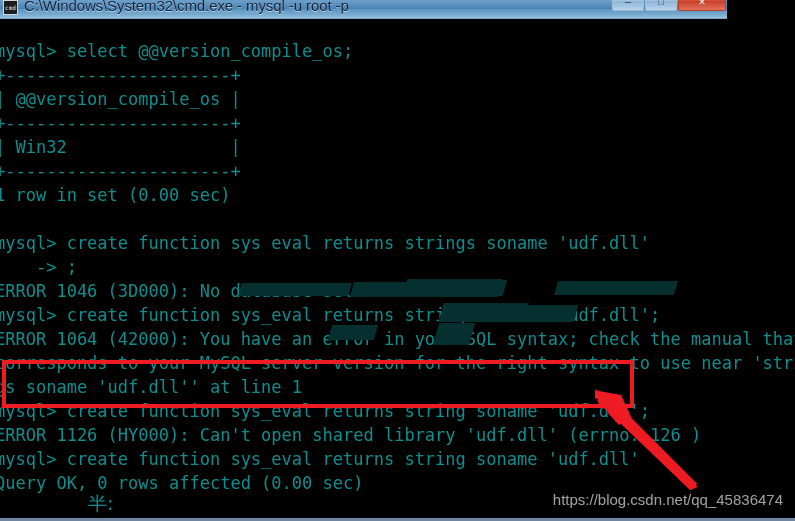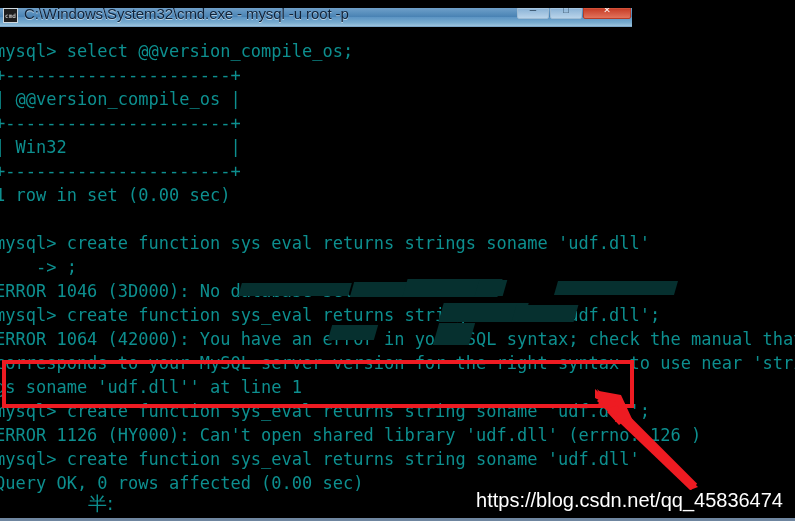--- a/index.html
+++ b/index.html
@@ -19,22 +19,22 @@
     width: 795px;
     height: 521px;
     background: #000000;
     overflow: hidden;
   }
 
   
   .titlebar {
     position: absolute;
     left: 0;
-    top: 8px;
-    width: 632px;
+    top: 0;
+    width: 727px;
     height: 18px;
     background: linear-gradient(to bottom,
         #6f9fc8 0%, #5e93c0 22%, #4a83b4 48%,
         #5d95c4 52%, #79accf 82%, #9cc3dd 100%);
     border-bottom: 1px solid #7ba6c9;
     overflow: hidden;
   }
   .titlebar-inner {
     position: relative;
     width: 100%;
@@ -182,23 +182,23 @@
     color: #0d8f8f;
     white-space: pre;
   }
 
   
   .watermark {
     position: absolute;
     right: 12px;
     top: 491px;
     font-family: "Liberation Sans", sans-serif;
-    font-size: 20px;
+    font-size: 15px;
     line-height: 18px;
-    color: #ffffff;
+    color: #a3a3a3;
     white-space: nowrap;
   }
 
   
   .bottom-edge {
     position: absolute;
     left: 0;
     bottom: 0;
     width: 795px;
     height: 3px;

